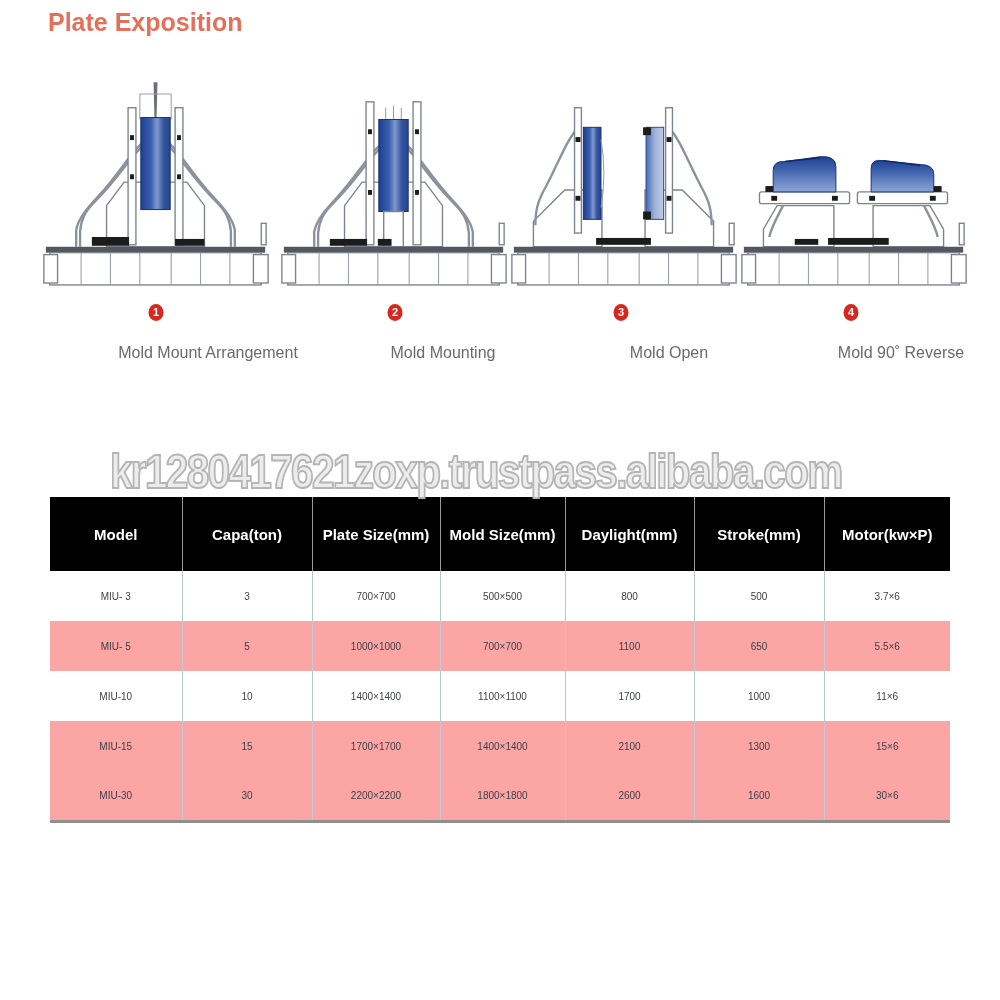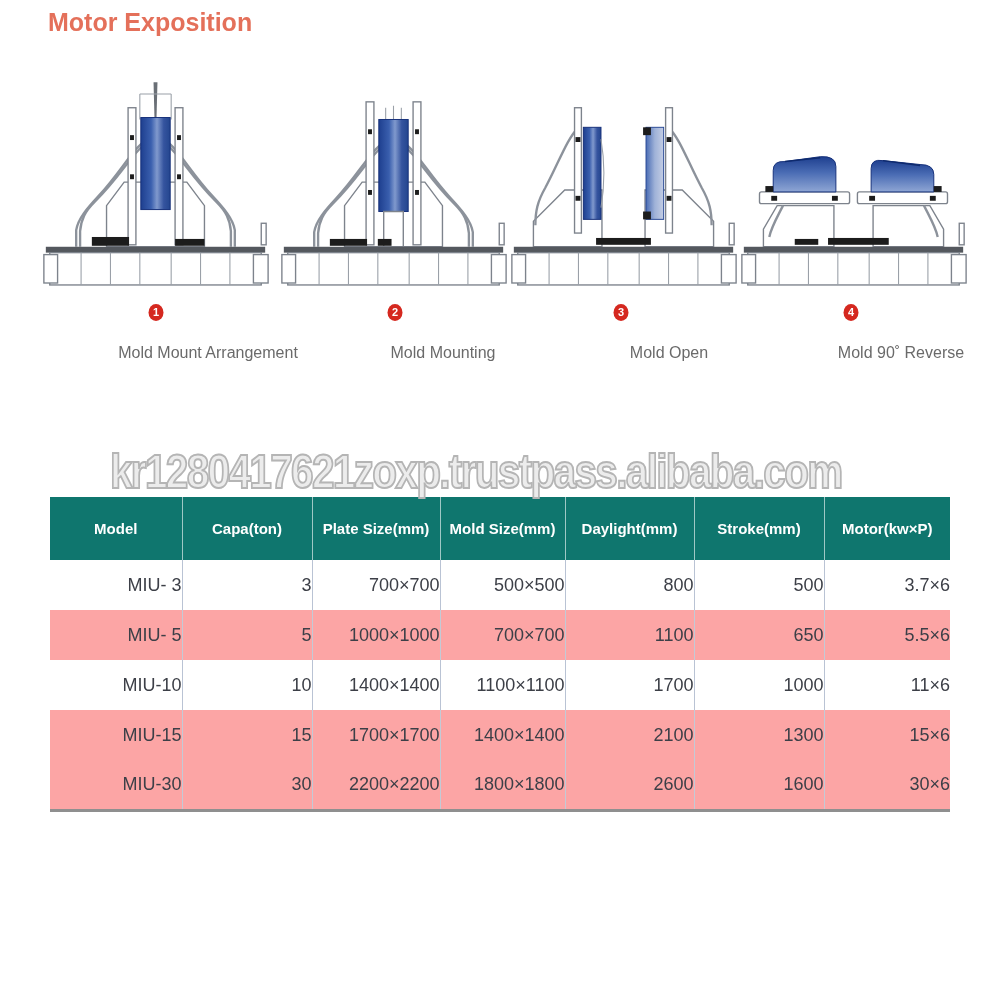--- a/index.html
+++ b/index.html
@@ -24,24 +24,24 @@
 
   #watermark { position:absolute; left:110px; top:444px; z-index:5; white-space:nowrap;
     font-size:48px; font-weight:bold; letter-spacing:-2px;
     color:rgba(255,255,255,0.78);
     -webkit-text-stroke:2px #b5b5b5;
     text-shadow:0 0 1px #aaa;
     transform:scaleX(0.845); transform-origin:left center; }
 
   #spec-table-wrap { position:absolute; left:50px; top:497px; width:900px; z-index:1; }
   table { width:900px; border-collapse:collapse; table-layout:fixed; }
-  thead th { height:63px; background:#0f766e; color:#ffffff; font-size:15px; font-weight:bold;
+  thead th { height:74px; background:#000000; color:#ffffff; font-size:15px; font-weight:bold;
     text-align:center; vertical-align:middle; border-left:1px solid rgba(255,255,255,0.6); }
   thead th:first-child { border-left:none; }
-  tbody td { height:50px; font-size:18px; color:#3c3f47; text-align:right; vertical-align:middle;
+  tbody td { height:50px; font-size:10px; color:#3c3f47; text-align:center; vertical-align:middle;
     background:#ffffff; border-left:1px solid #b9c3d4; }
   tbody td:first-child { border-left:none; }
   tbody tr.alt td { background:#fca5a5; border-left:1px solid #c3cad6; }
   tbody tr.alt td:first-child { border-left:none; }
   table { border-bottom:3px solid #8f8f8f; }
 
   svg .frame { stroke:#7d838c; stroke-width:1.4; fill:#ffffff; }
   svg .thin  { stroke:#9aa0a8; stroke-width:1.1; fill:none; }
   svg .arm   { stroke:#8c929b; stroke-width:2.4; fill:none; }
   svg .pad   { fill:#1c1c1c; stroke:none; }
@@ -67,21 +67,21 @@
         <stop offset="1" stop-color="#c3cde4"></stop>
       </linearGradient>
       <linearGradient id="moldGradV" x1="0" y1="0" x2="0" y2="1">
         <stop offset="0" stop-color="#1e3f8f"></stop>
           <stop offset="0.45" stop-color="#4a6cb4"></stop>
         <stop offset="1" stop-color="#8fa6d4"></stop>
       </linearGradient>
     </defs>
   </svg>
 
-  <div class="section-title" id="title-action">Motor Exposition</div>
+  <div class="section-title" id="title-action">Plate Exposition</div>
 
   <svg class="diagram" id="diagram-1" viewBox="0 0 240 222">
     <polygon class="frame" points="70,170 70,128 88,104 152,104 170,128 170,170"></polygon>
     <path class="arm" d="M112,60 C96,70 86,92 62,118 C50,131 41,141 39,153 L39,170"></path>
     <path class="arm" d="M108,66 C94,78 84,98 58,124 C48,134 44,142 43,154 L43,170"></path>
     <path class="arm" d="M128,60 C144,70 154,92 178,118 C190,131 199,141 201,153 L201,170"></path>
     <path class="arm" d="M132,66 C146,78 156,98 182,124 C192,134 196,142 197,154 L197,170"></path>
     <rect class="frame" x="92" y="28" width="8" height="140"></rect>
     <rect class="frame" x="140" y="28" width="8" height="140"></rect>
     <rect x="94" y="56" width="4" height="5" class="pad"></rect>

